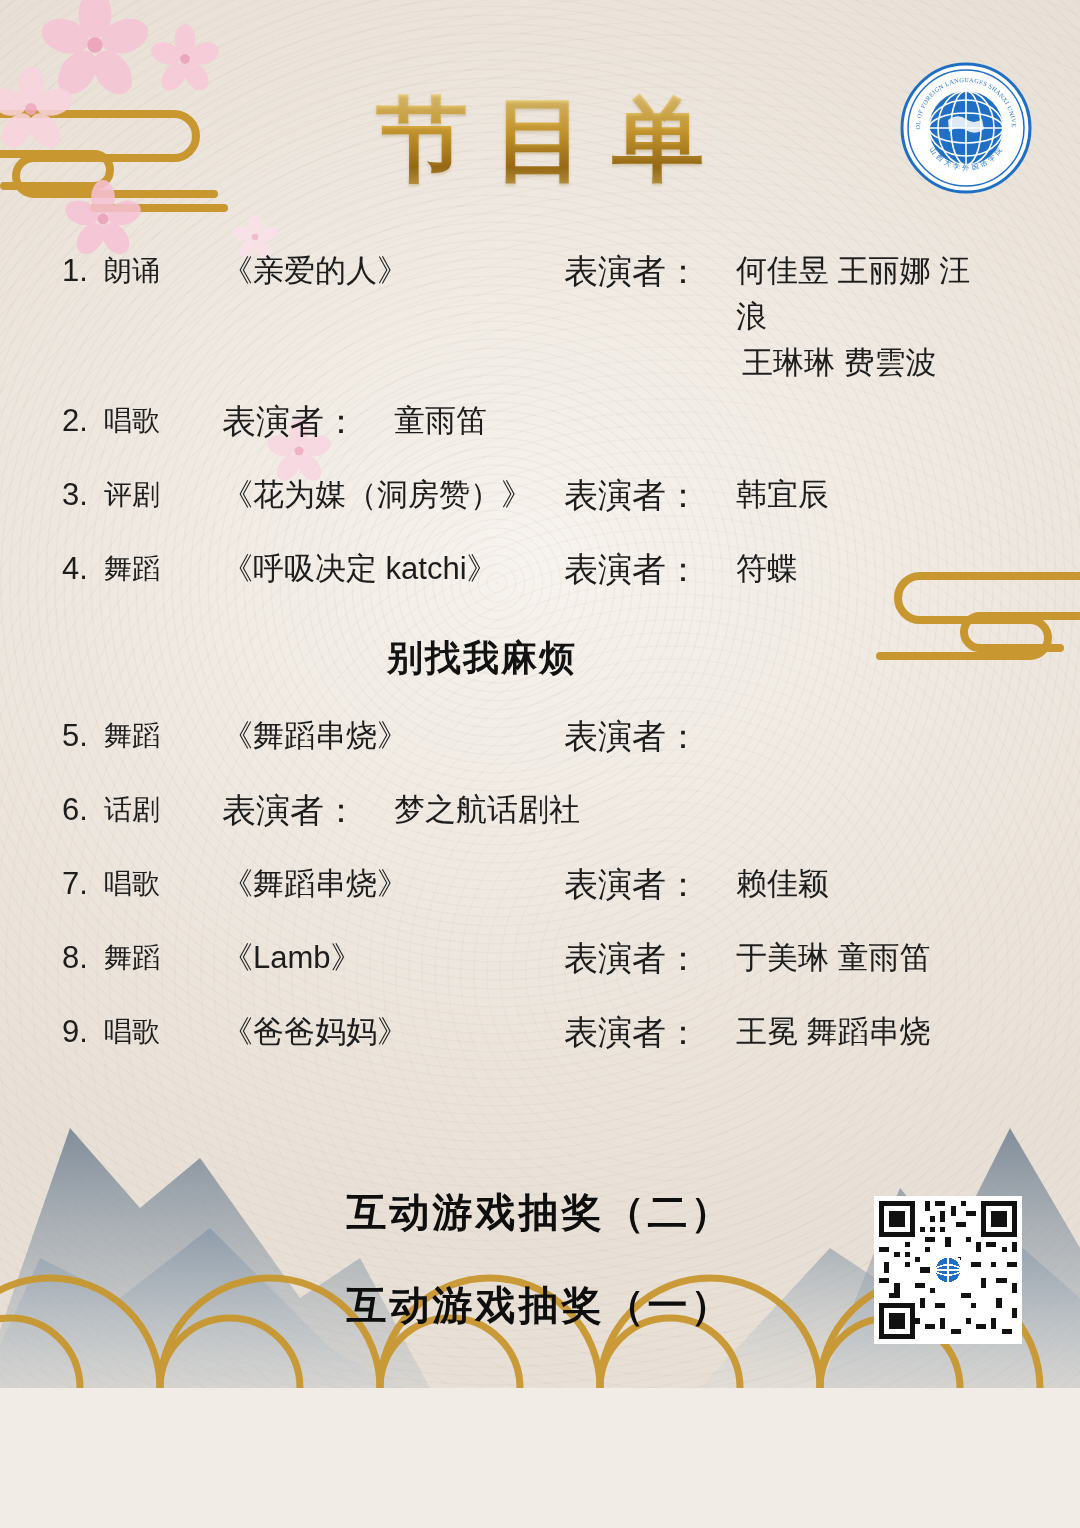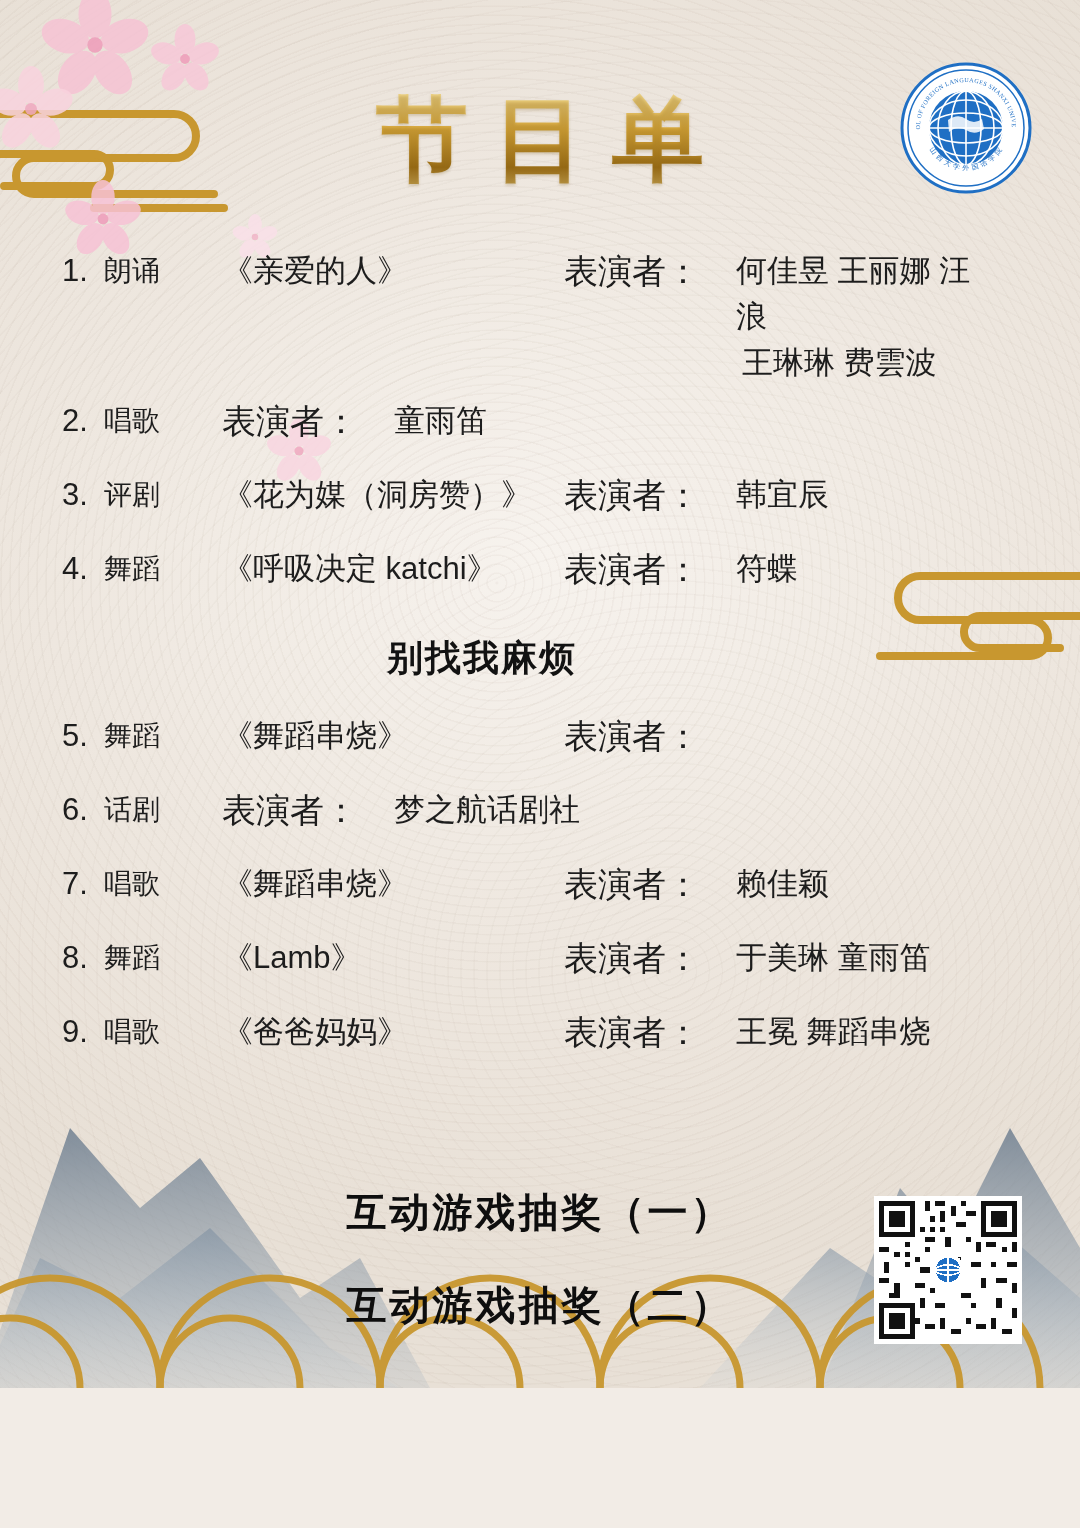--- a/index.html
+++ b/index.html
@@ -391,22 +391,22 @@
       <div class="num">9.</div>
       <div class="kind">唱歌</div>
       <div class="work">《爸爸妈妈》</div>
       <div class="label">表演者：</div>
       <div class="performers">王冕 舞蹈串烧</div>
     </div>
 
   </div>
 
   <div class="footer-headings">
+    <div class="fh">互动游戏抽奖（二）</div>
     <div class="fh">互动游戏抽奖（一）</div>
-    <div class="fh">互动游戏抽奖（二）</div>
   </div>
 
   <svg class="qr" viewBox="0 0 29 29" shape-rendering="crispEdges">
     <rect width="29" height="29" fill="#ffffff"></rect>
     <g fill="#111111">
 
       <rect x="1" y="1" width="7" height="7"></rect>
         <rect x="2" y="2" width="5" height="5" fill="#ffffff"></rect>
         <rect x="3" y="3" width="3" height="3"></rect>
 

